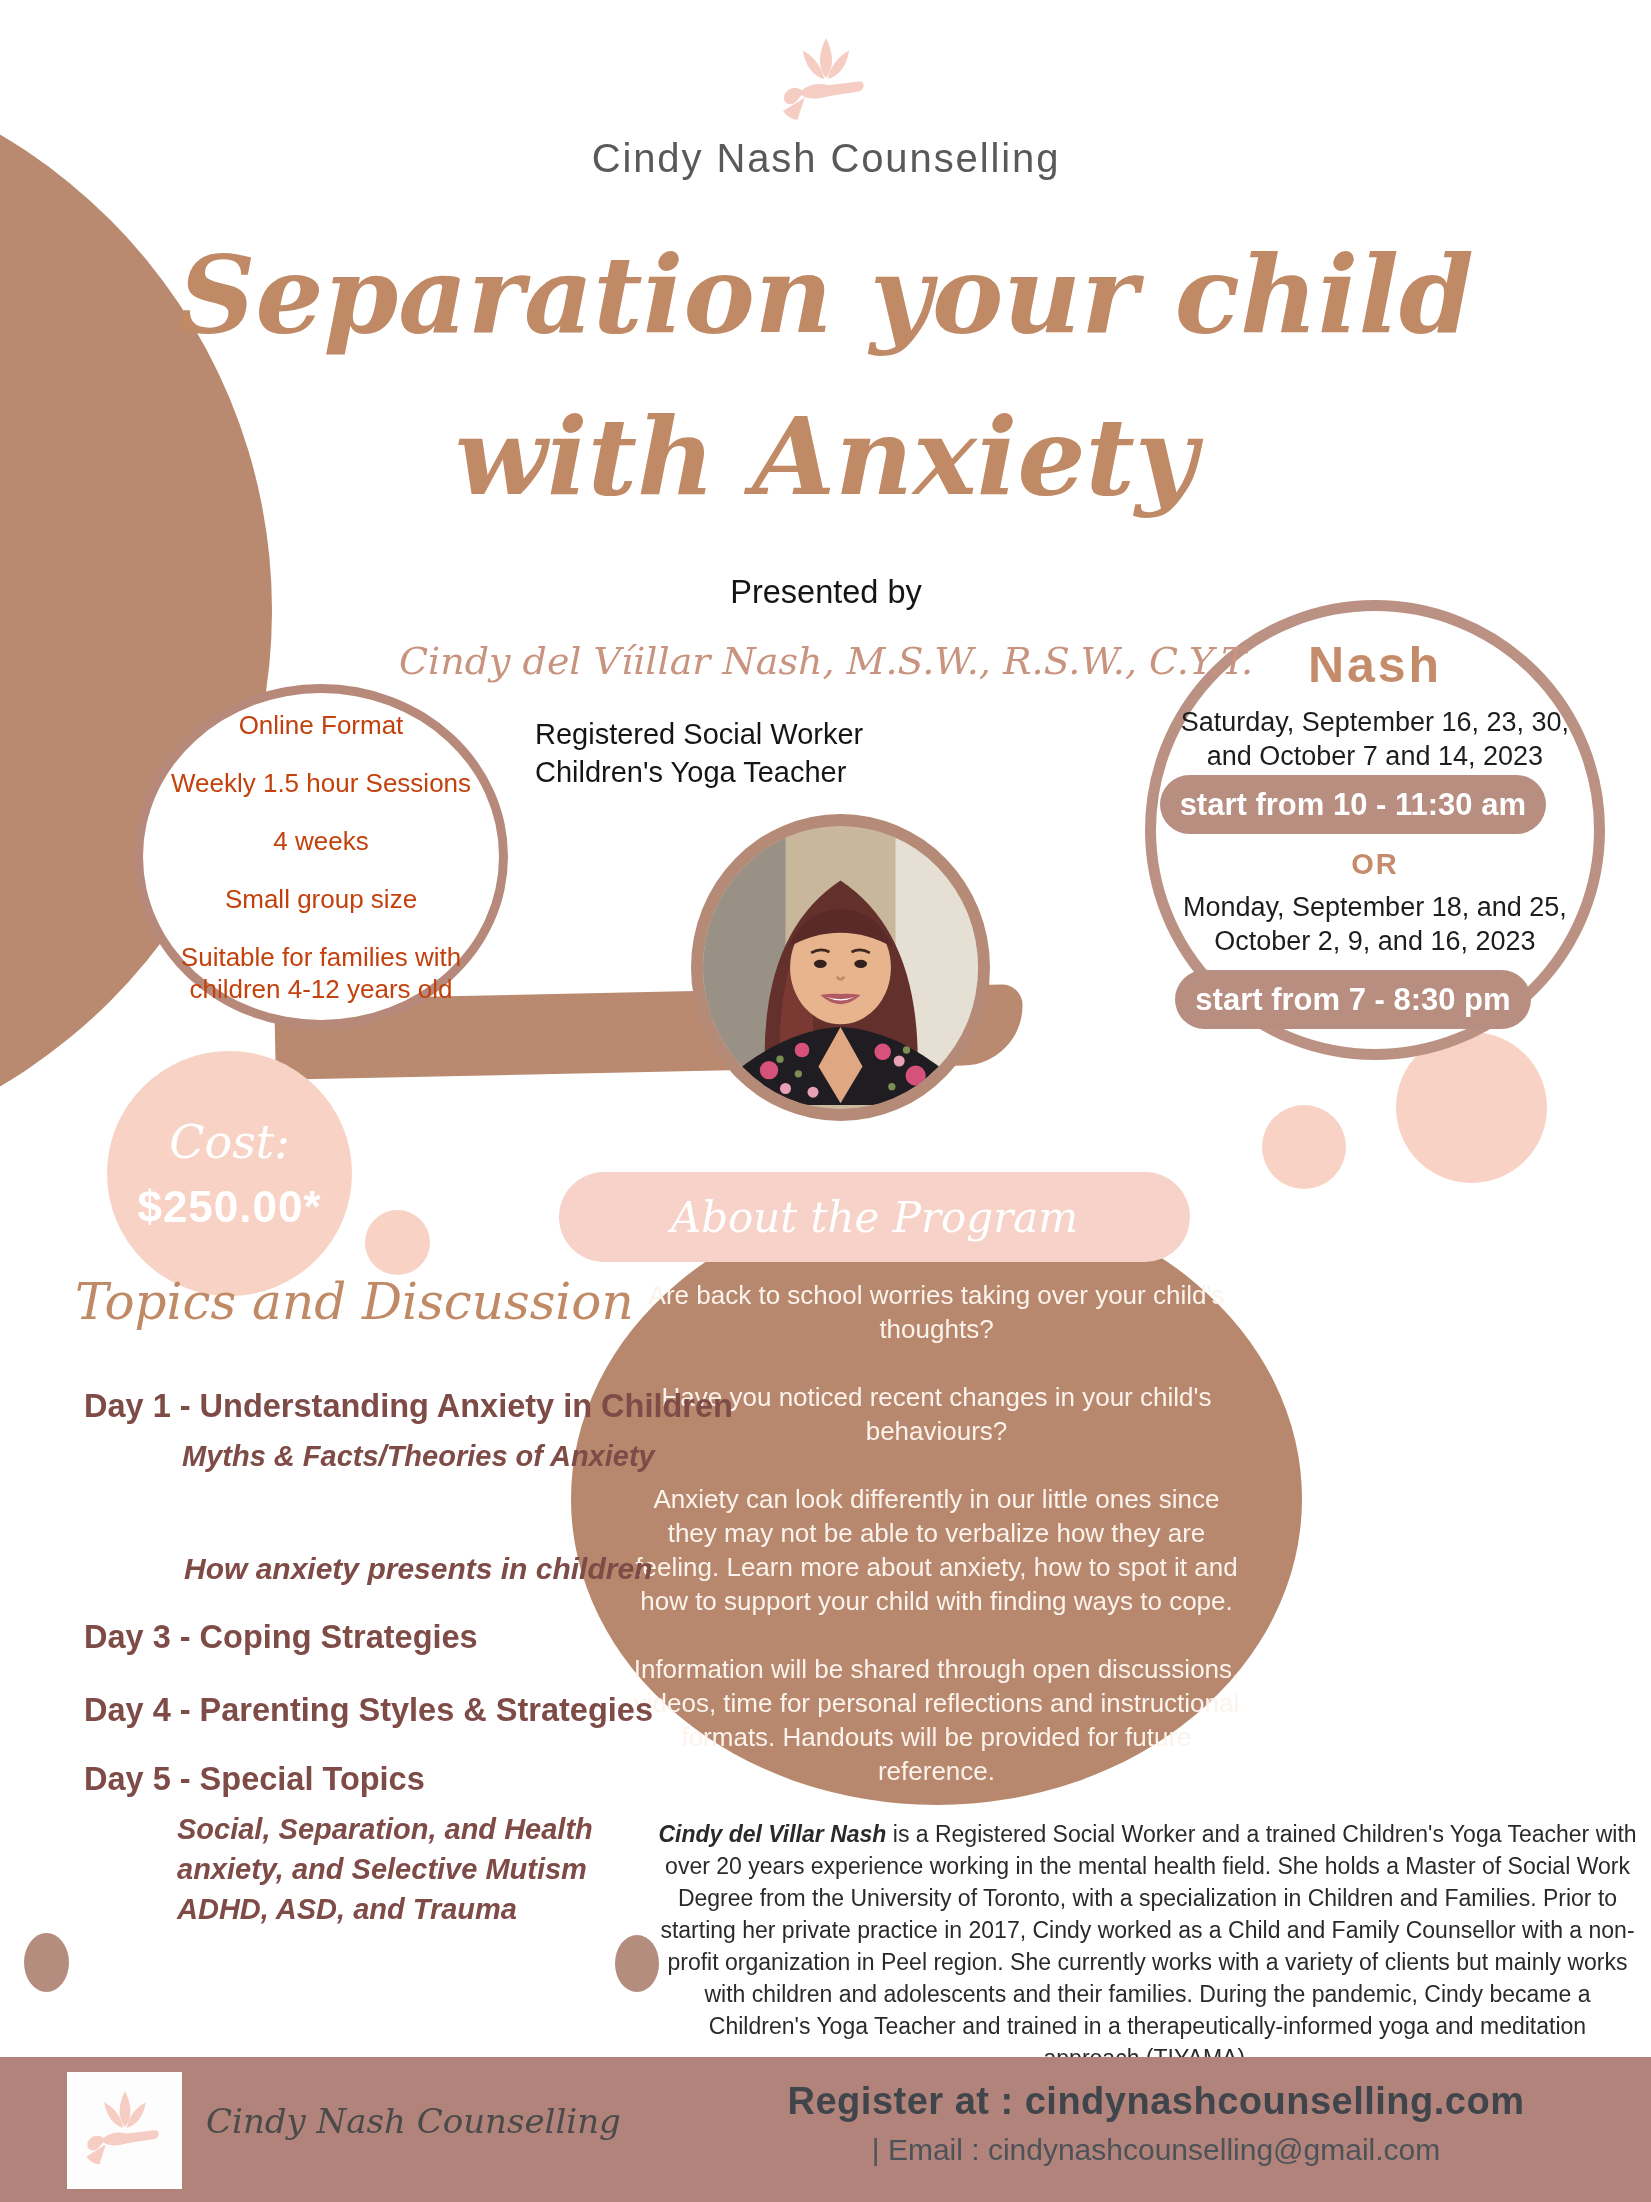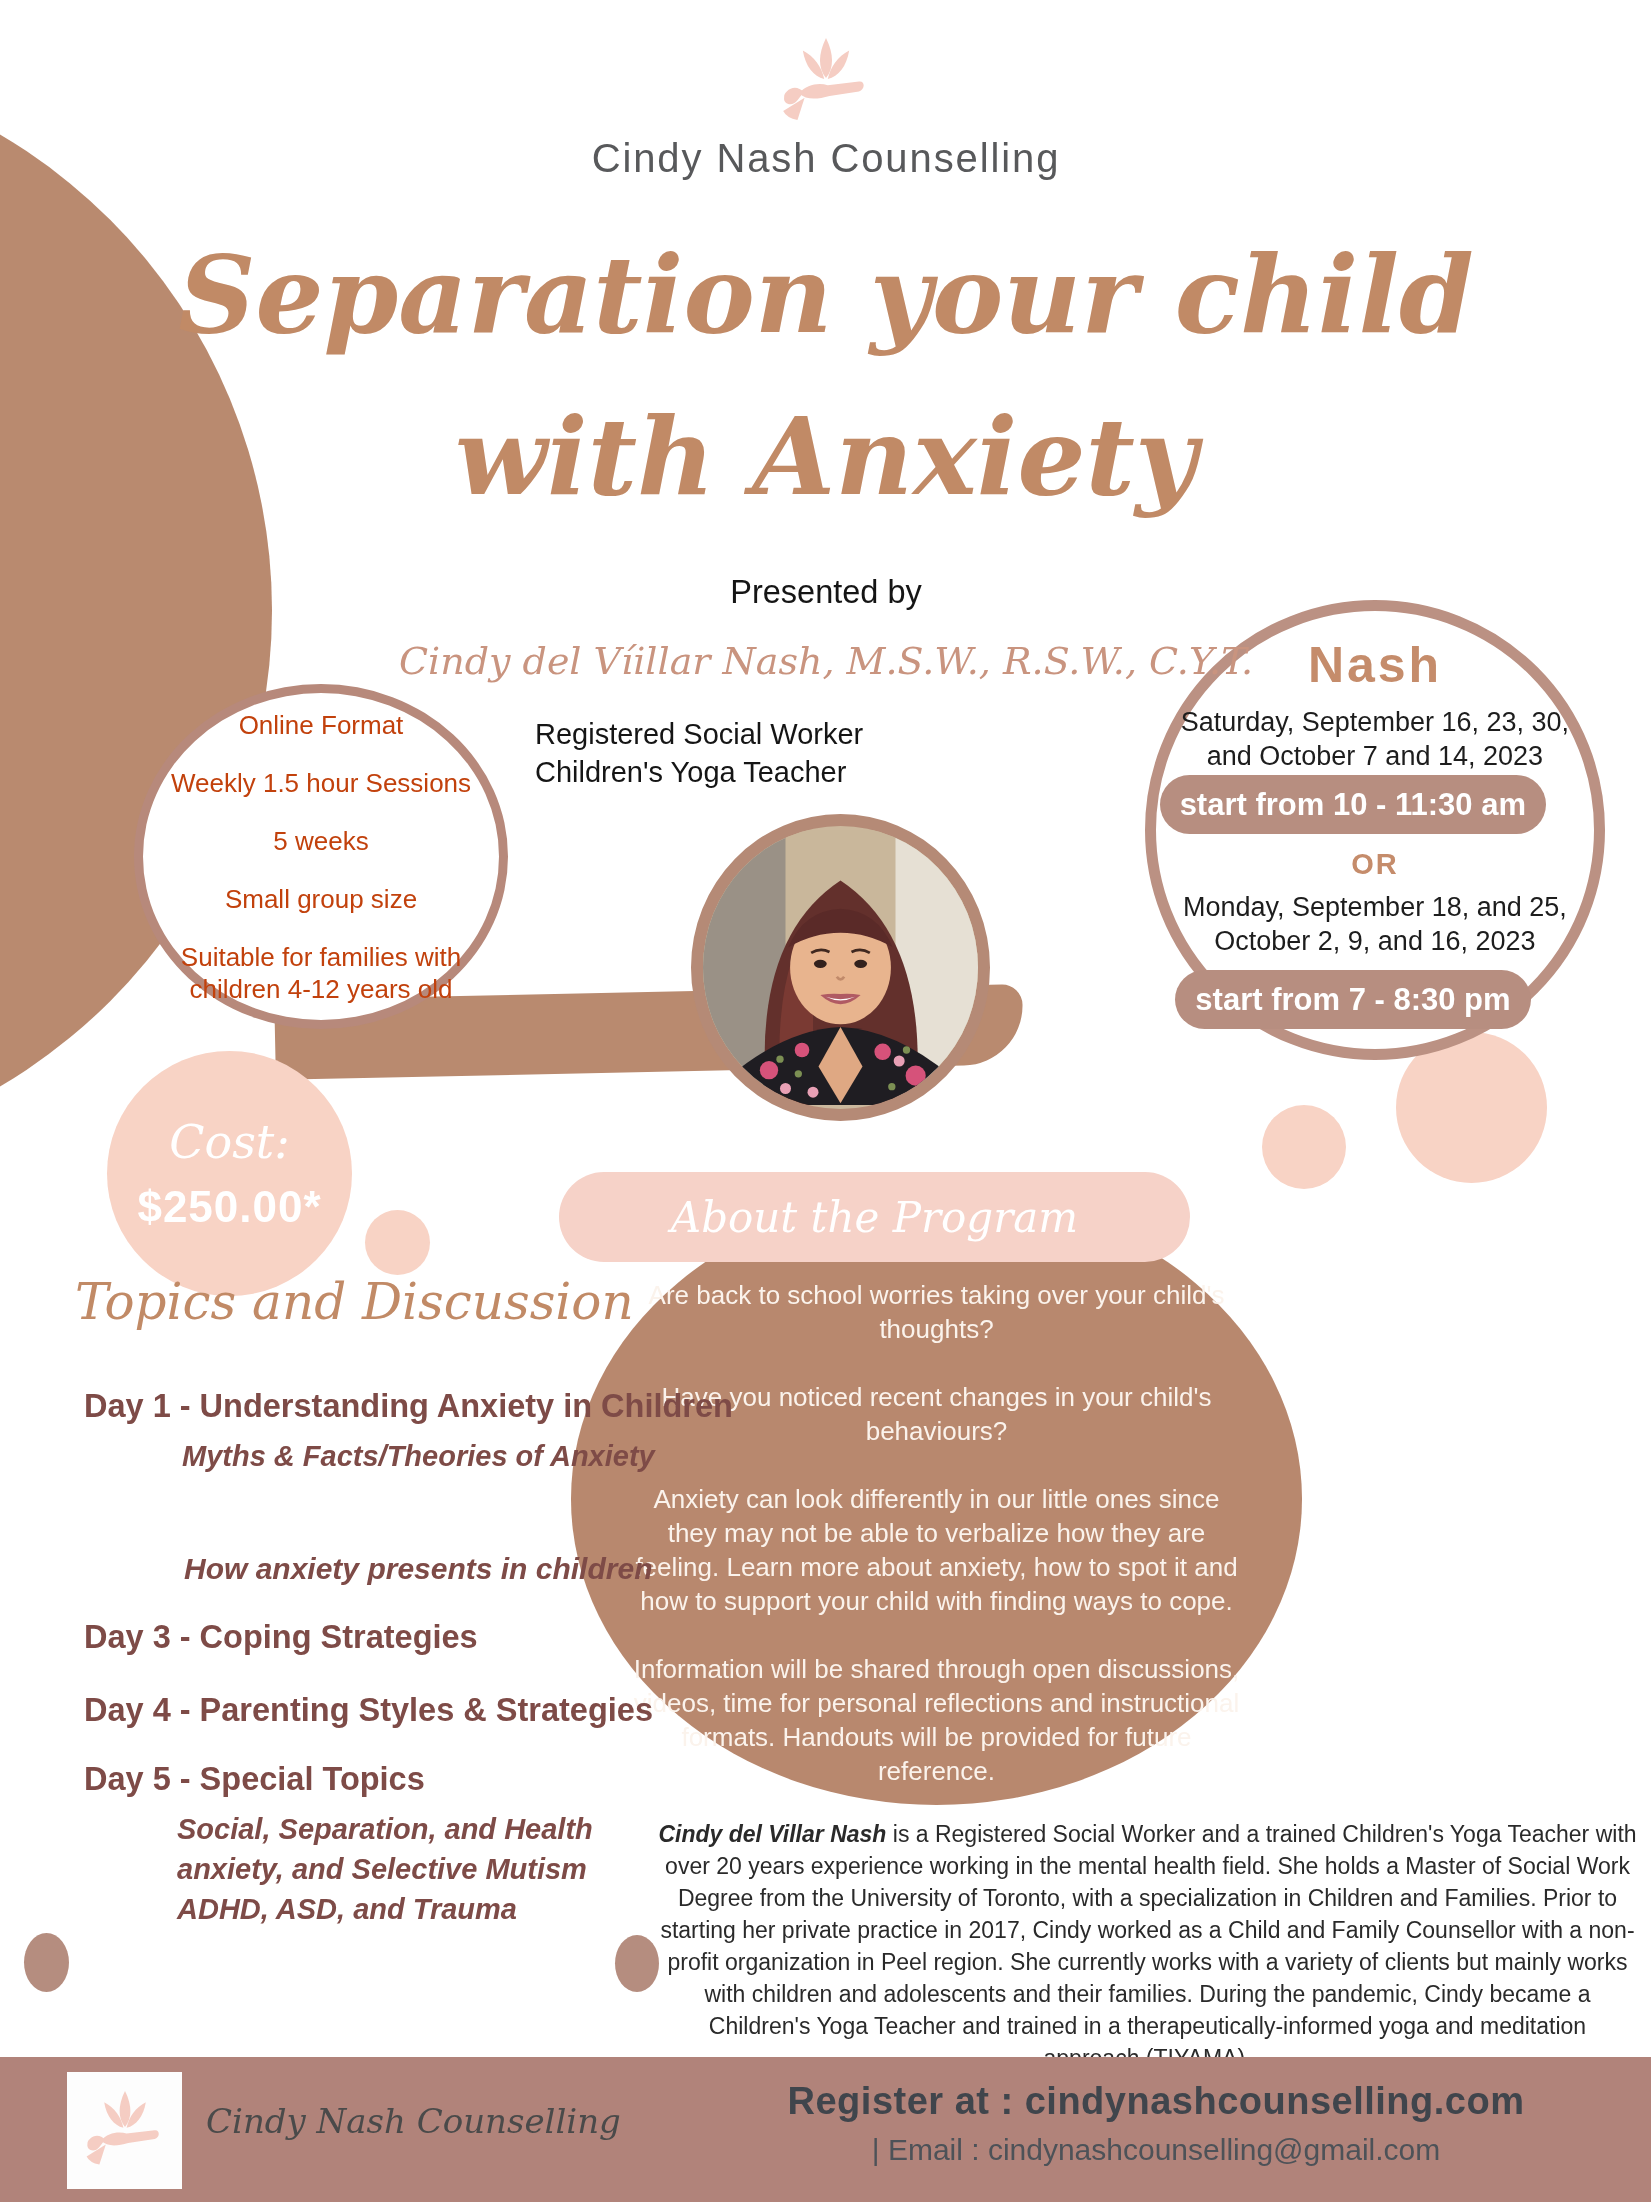--- a/index.html
+++ b/index.html
@@ -114,21 +114,21 @@
   <div class="abs presented">Presented by</div>
   <div class="abs script pres-name">Cindy del Víillar Nash, M.S.W., R.S.W., C.Y.T.</div>
   <div class="abs creds">
     <div>Registered Social Worker</div>
     <div>Children's Yoga Teacher</div>
   </div>
 
   <div class="abs fmt-circle">
     <div>Online Format</div>
     <div>Weekly 1.5 hour Sessions</div>
-    <div>5 weeks</div>
+    <div>4 weeks</div>
     <div>Small group size</div>
     <div>Suitable for families with children 4-12 years old</div>
   </div>
 
   <div class="abs dates-circle">
     <div class="abs dates-head">Nash</div>
     <div class="abs days d1">Saturday, September 16, 23, 30, and October 7 and 14, 2023</div>
     <div class="abs pill pill1">start from 10 - 11:30 am</div>
     <div class="abs or">OR</div>
     <div class="abs days d2">Monday, September 18, and 25, October 2, 9, and 16, 2023</div>

